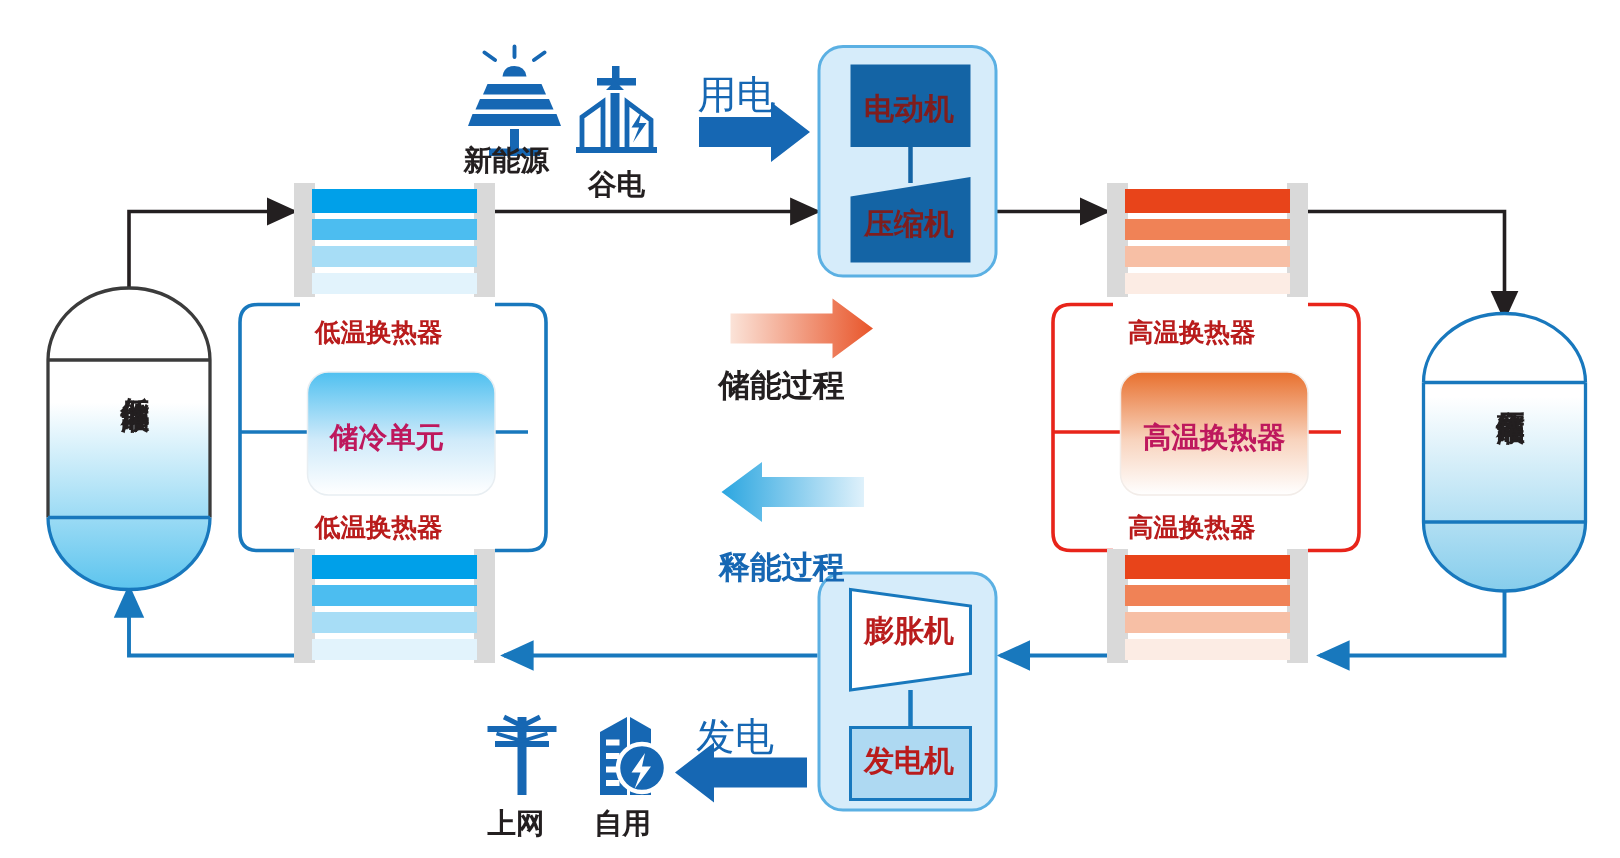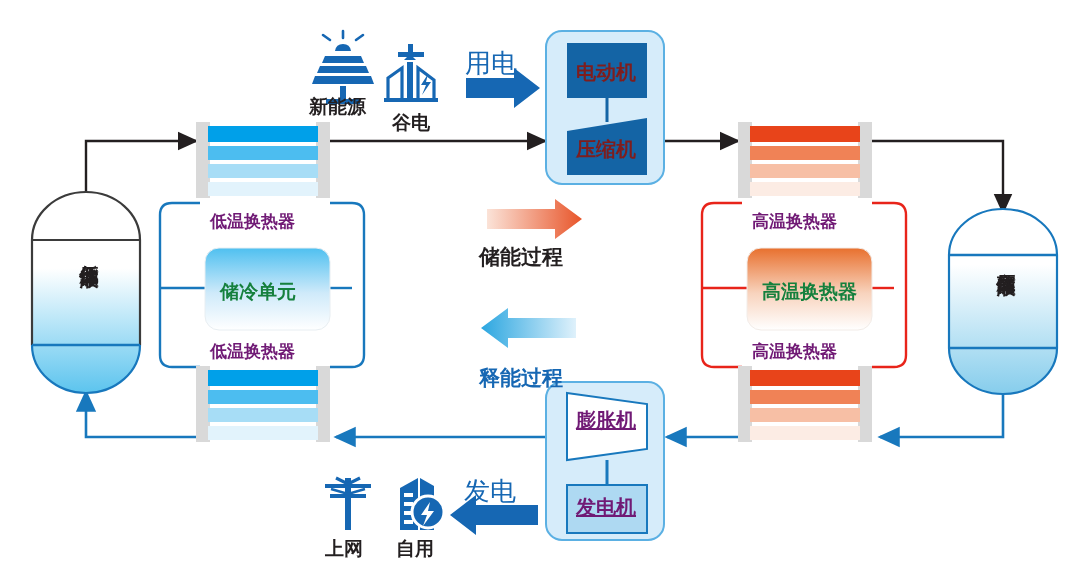--- a/index.html
+++ b/index.html
@@ -1,27 +1,27 @@
 <!DOCTYPE html>
 <html><head>
 <meta charset="utf-8">
 <style>
   html,body{margin:0;padding:0;background:#ffffff;}
   body{width:1080px;height:572px;font-family:"Liberation Sans","DejaVu Sans",sans-serif;}
   #stage{position:relative;width:1080px;height:572px;overflow:hidden;background:#fff;}
   #svgroot{position:absolute;left:0;top:0;width:1080px;height:572px;}
   .lbl-dark{color:#231f20;}
   .lbl-blue{color:#1667b3;}
-  .hx-name{font-size:17px;color:#701a75;font-weight:bold;}
+  .hx-name{font-size:17px;color:#b91c1c;font-weight:bold;}
   .vtext{position:absolute;writing-mode:vertical-rl;text-orientation:upright;
          font-size:19px;font-weight:bold;color:#231f20;letter-spacing:1px;}
-  .unit-label{position:absolute;font-size:19px;font-weight:bold;color:#15803d;white-space:nowrap;}
+  .unit-label{position:absolute;font-size:19px;font-weight:bold;color:#be185d;white-space:nowrap;}
   .mach-label{position:absolute;font-size:20px;font-weight:bold;white-space:nowrap;}
   .mach-label.onblue{color:#7f1d1d;}
-  .mach-label.ondark{color:#701a75;text-decoration:underline;}
+  .mach-label.ondark{color:#b91c1c;}
   .icon-cap{position:absolute;font-size:19px;font-weight:bold;color:#231f20;white-space:nowrap;text-align:right;}
   .proc-label{position:absolute;font-size:21px;font-weight:bold;white-space:nowrap;}
   .flow-label{position:absolute;font-size:26px;font-weight:normal;color:#1667b3;white-space:nowrap;}
 </style>
 </head>
 <body>
 
 <div id="stage">
 
   <svg id="svgroot" viewBox="0 0 1080 572">

